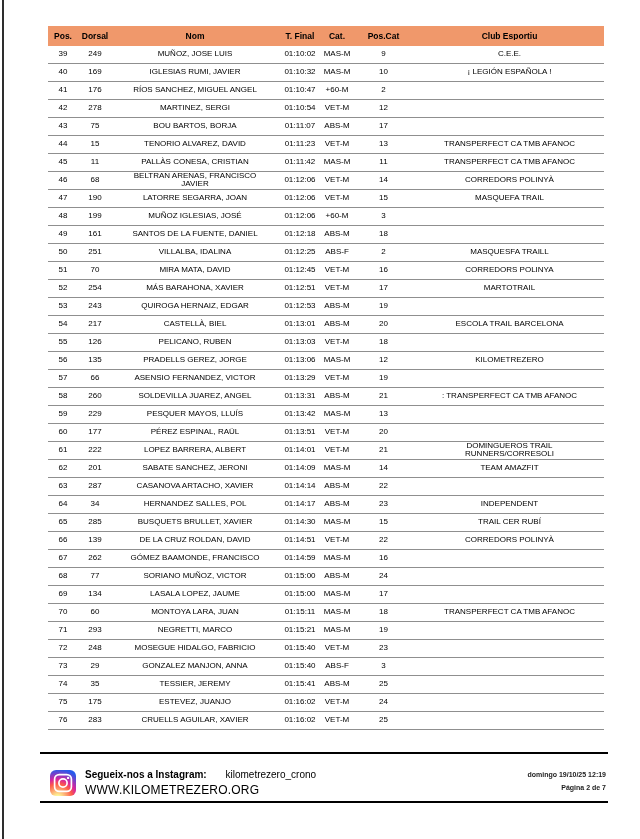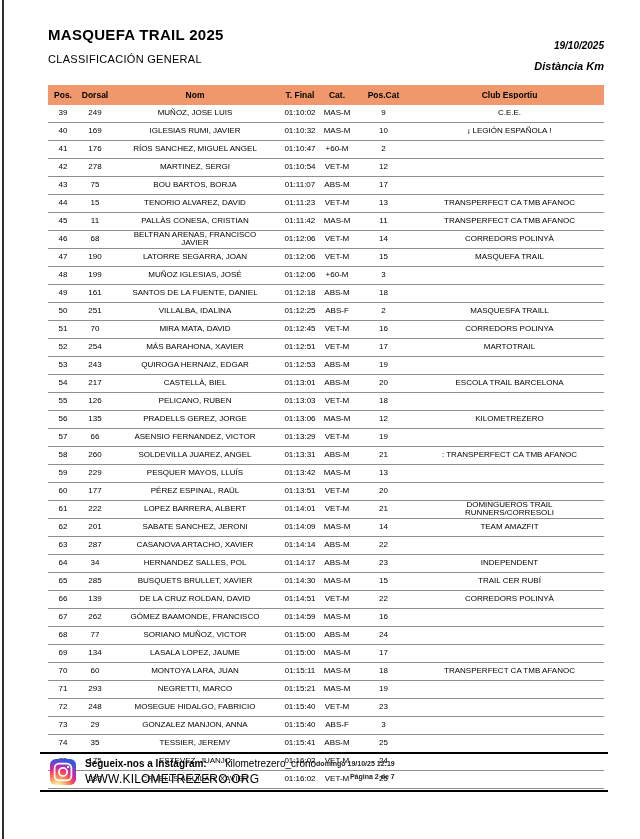--- a/index.html
+++ b/index.html
@@ -22,47 +22,37 @@
   .rtable { width:556px; }
   .thead { display:flex; height:20px; align-items:center; font-weight:bold; font-size:8.5px; }
   .trow  { display:flex; height:17px; font-size:8px; border-bottom:1px solid #8f8f8f; }
   .cell  { text-align:center; overflow:hidden; white-space:pre-line; line-height:8px; max-height:16px;
            display:flex; align-items:center; justify-content:center; }
   .c0{width:30px}.c1{width:34px}.c2{width:166px}.c3{width:44px}.c4{width:30px}.c5{width:63px}.c6{flex:1}
 
   
   .footer { position:absolute; left:40px; width:568px; top:752px;
             border-top:2px solid #000; border-bottom:2px solid #000;
-            padding:4px 2px 4px 10px; display:flex; justify-content:flex-start; box-sizing:border-box; }
+            padding:15px 2px 4px 10px; display:flex; justify-content:space-between; box-sizing:border-box; }
   .f-left { display:flex; gap:9px; align-items:center; }
   .ig-icon { width:26px; height:26px; flex:0 0 auto; }
   .f-l1 { font-size:10px; }
   .f-label { font-weight:bold; }
   .f-handle { margin-left:16px; }
   .f-l2 { font-size:12px; margin-top:3px; letter-spacing:0.2px; }
   .f-right { text-align:right; font-size:7px; font-weight:bold; color:#1c1c1c; padding-top:2px; }
   .f-r2 { margin-top:6px; }
 </style>
 </head>
 <body>
 
 <div class="page-edge"></div>
 
 <div class="content">
 
-  <div class="doc-header">
-    <div>
-      <div class="title">MASQUEFA TRAIL 2025</div>
-      <div class="subtitle">CLASSIFICACIÓN GENERAL</div>
-    </div>
-    <div class="meta">
-      <div class="meta-date">19/10/2025</div>
-      <div class="meta-dist">Distància Km</div>
-    </div>
-  </div>
 
   <div class="rtable">
     <div class="thead" style="background: rgb(240, 152, 107);">
       <div class="cell c0">Pos.</div>
       <div class="cell c1">Dorsal</div>
       <div class="cell c2">Nom</div>
       <div class="cell c3">T. Final</div>
       <div class="cell c4">Cat.</div>
       <div class="cell c5">Pos.Cat</div>
       <div class="cell c6">Club Esportiu</div>

